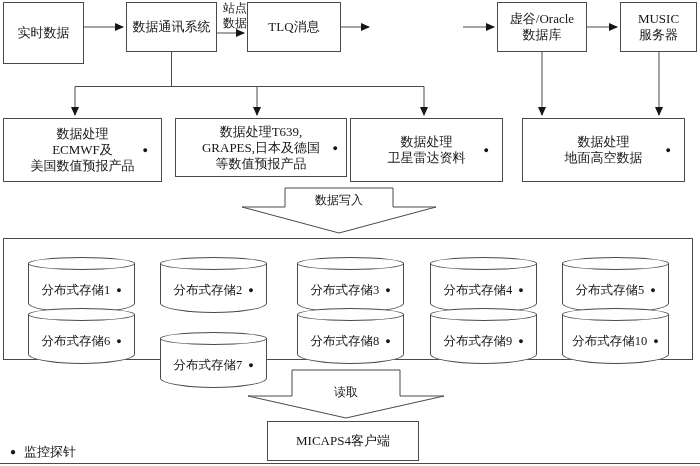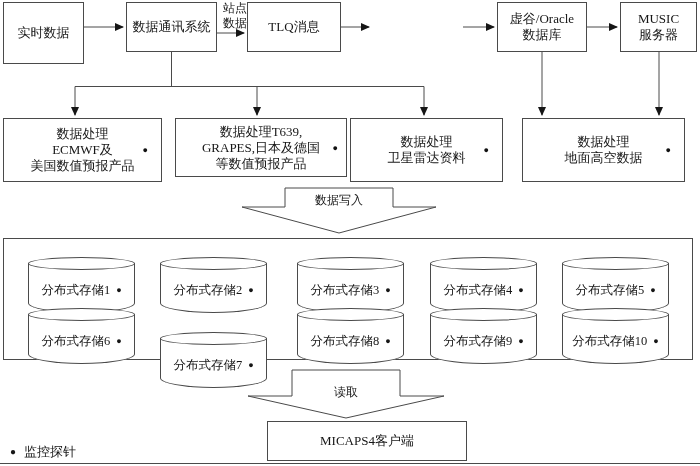--- a/index.html
+++ b/index.html
@@ -190,21 +190,21 @@
   </div>
   <div class="cyl" style="left:562px;top:308px;">
     <div class="body"></div>
     <div class="top"></div>
     <div class="lbl">
         <span>分布式存储10</span>
         <span class="mk">●</span>
       </div>
   </div>
 
-  <div class="box" style="left:267px;top:421px;width:200px;height:40px;">MICAPS4客户端</div>
+  <div class="box" style="left:267px;top:421px;width:152px;height:40px;">MICAPS4客户端</div>
 
   <div class="legend">
     <span class="mk">●</span>
     <span>监控探针</span>
   </div>
   <div class="rule"></div>
 
 </div>
 
 </body></html>

